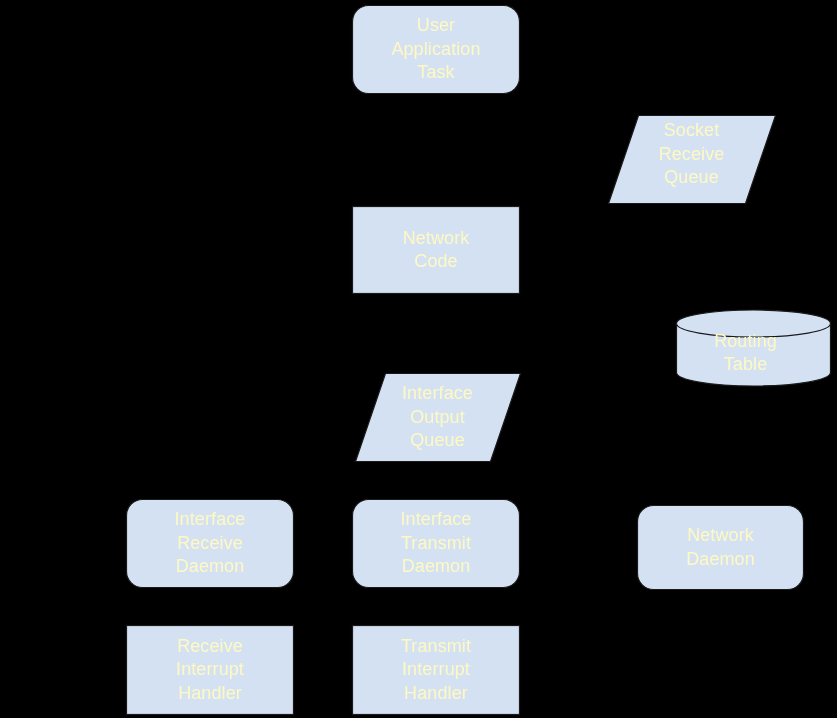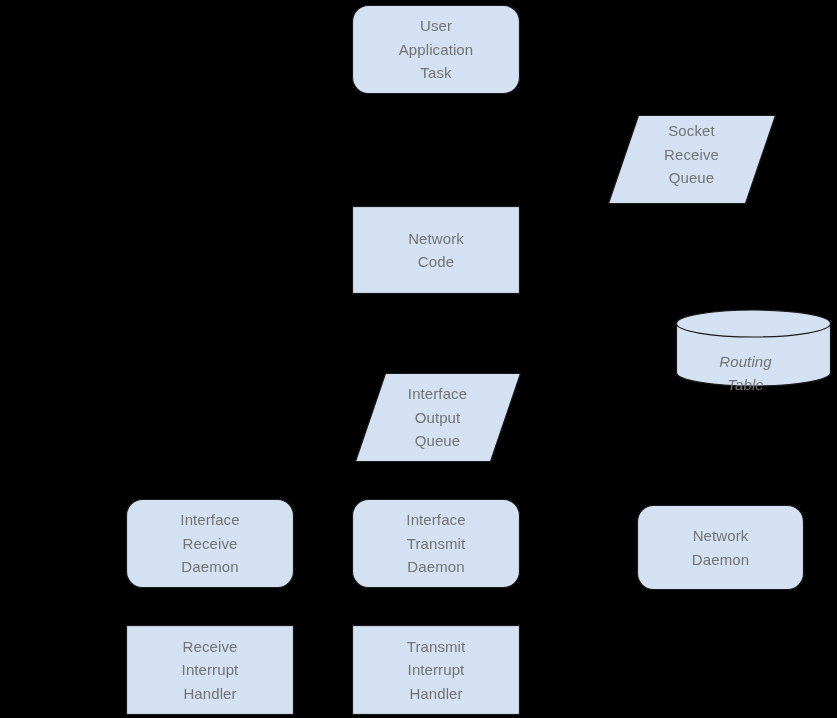--- a/index.html
+++ b/index.html
@@ -34,22 +34,22 @@
     height: 718px;
     display: block;
   }
 
   .node-label {
     position: absolute;
     display: flex;
     align-items: center;
     justify-content: center;
     text-align: center;
-    color: #737373;
-    font-size: 15px;
+    color: #fef9c3;
+    font-size: 18px;
     line-height: 23.5px;
     font-family: "Liberation Sans", sans-serif;
     white-space: pre-line;
     pointer-events: none;
     letter-spacing: 0.1px;
   }
 </style>
 </head>
 <body>
 
@@ -87,21 +87,21 @@
 Application
 Task</div>
 
   <div class="node-label" style="left:608px; top:115px; width:167px; height:79px;">Socket
 Receive
 Queue</div>
 
   <div class="node-label" style="left:352px; top:206px; width:168px; height:88px;">Network
 Code</div>
 
-  <div class="node-label" style="left:676px; top:340px; width:139px; height:66px;font-style:italic;">Routing
+  <div class="node-label" style="left:676px; top:320px; width:139px; height:66px;">Routing
 Table</div>
 
   <div class="node-label" style="left:355px; top:373px; width:165px; height:89px;">Interface
 Output
 Queue</div>
 
   <div class="node-label" style="left:126px; top:499px; width:168px; height:89px;">Interface
 Receive
 Daemon</div>
 

